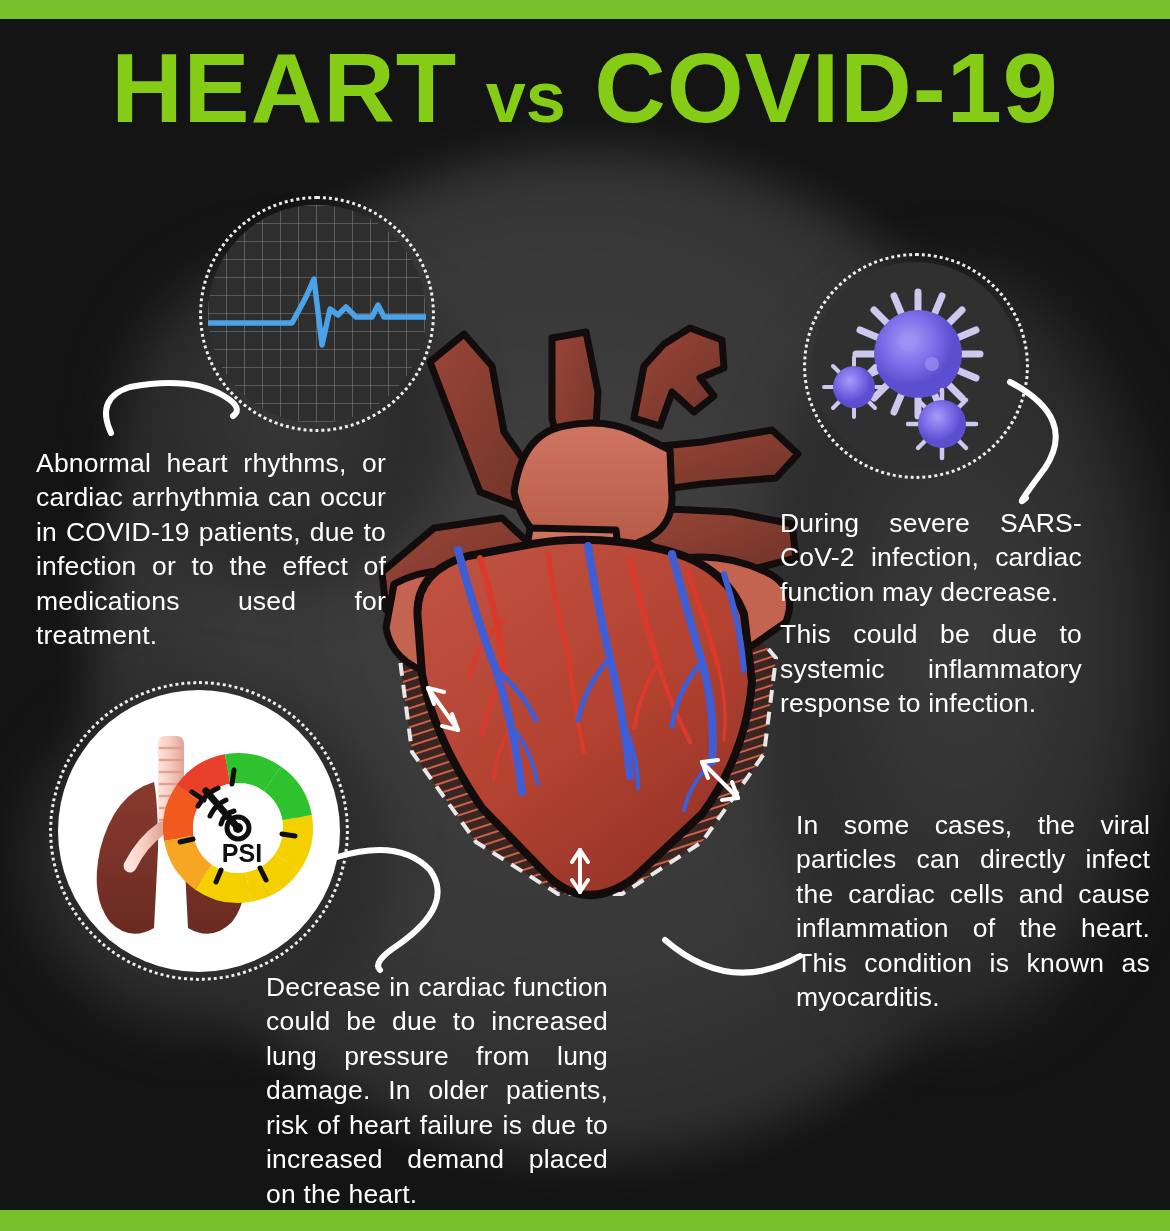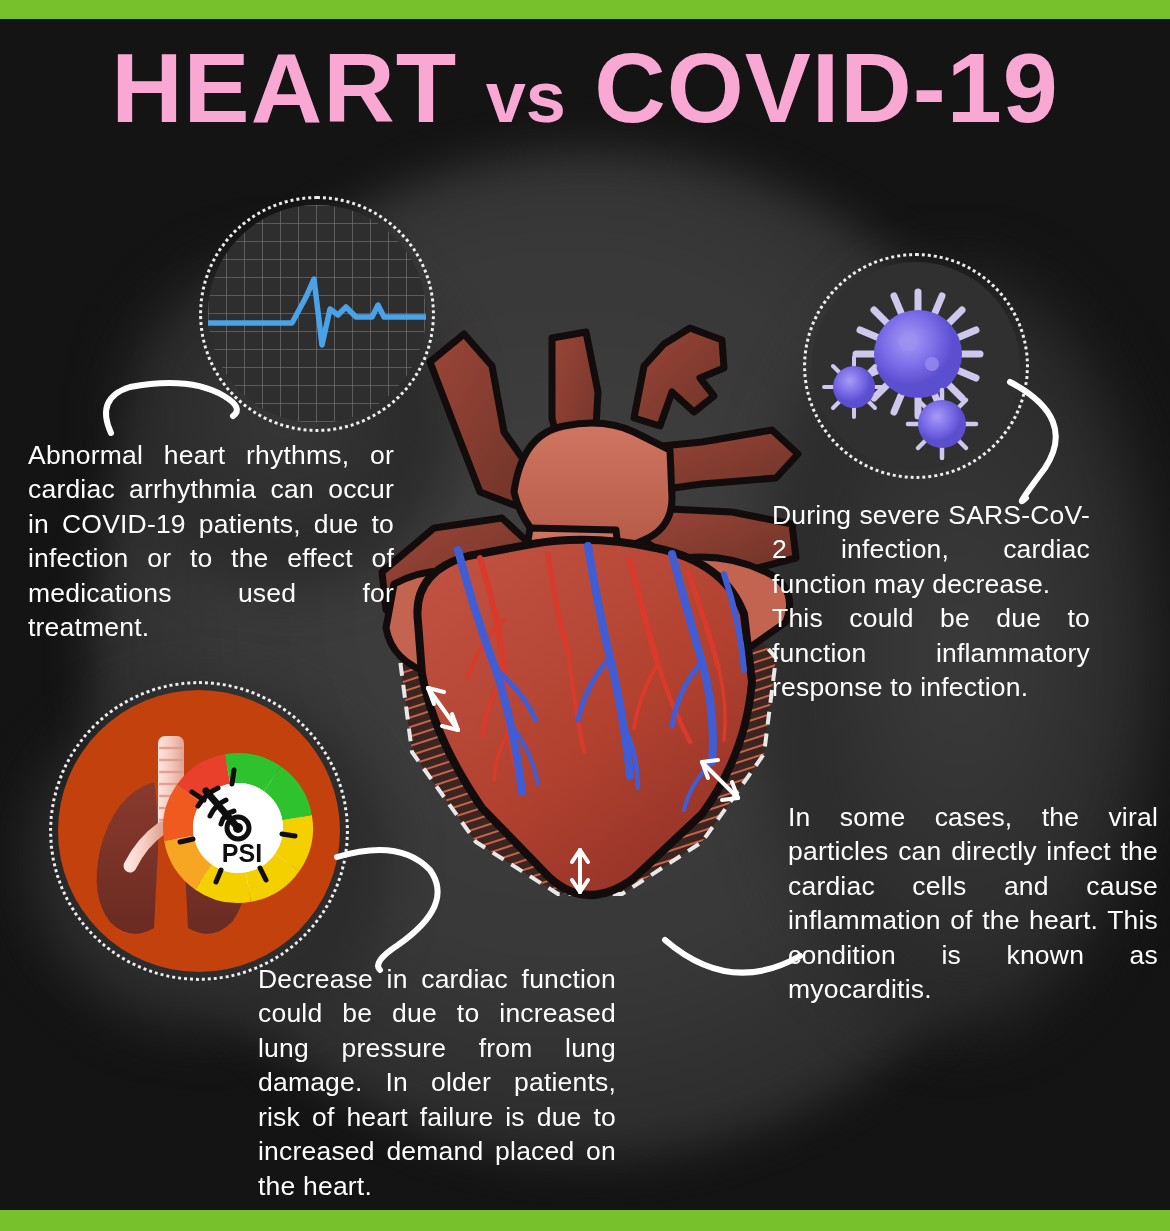--- a/index.html
+++ b/index.html
@@ -41,21 +41,21 @@
   }
   .blob-r{
     left:760px; top:270px; width:400px; height:760px;
     background:radial-gradient(ellipse, #3c3c3c 0%, #2d2d2d 55%, #1a1a1a 100%);
     filter:blur(30px);
   }
   
   .title{
     position:absolute; left:0; top:36px; width:1170px;
     text-align:center;
-    color:#f9a8d4;
+    color:#84cc16;
     font-size:99px;
     font-weight:700;
     letter-spacing:1px;
     line-height:1.05;
     white-space:nowrap;
   }
   .title .vs{ font-size:72px; letter-spacing:0px; }
   
   .badge{
     position:absolute;
@@ -64,33 +64,33 @@
   }
   .badge::after{
     content:"";
     position:absolute; inset:-9px;
     border-radius:50%;
     border:3px dotted #ffffff;
     opacity:.92;
   }
   #badge-ecg{ left:208px; top:205px; width:218px; height:218px; background:#2e2e2e; }
   #badge-virus{ left:812px; top:262px; width:208px; height:208px; background:#303030; }
-  #badge-lungs{ left:58px; top:690px; width:282px; height:282px; background:#c2410c; }
+  #badge-lungs{ left:58px; top:690px; width:282px; height:282px; background:#ffffff; }
   .badge > svg{ position:absolute; left:0; top:0; width:100%; height:100%; }
   
   .callout{
     position:absolute;
     color:#ffffff;
     font-size:26.5px;
     line-height:1.30;
     text-align:justify;
     font-weight:400;
     letter-spacing:.2px;
   }
-  .callout p{ margin:0; }
+  .callout p{ margin:8px; }
   #text-arrhythmia{ left:28px; top:438px; width:366px; }
   #text-sars{ left:772px; top:498px; width:318px; }
   #text-myocarditis{ left:788px; top:800px; width:370px; }
   #text-lungpressure{ left:258px; top:962px; width:358px; }
   
   .connectors{ position:absolute; left:0; top:0; width:1170px; height:1231px; pointer-events:none; }
   
   .heart-layer{ position:absolute; left:372px; top:322px; width:430px; height:640px; }
   .heart-layer svg{ width:100%; height:100%; display:block; }
 </style>
@@ -376,21 +376,21 @@
       <path d="M665,940 Q730,996 800,956"></path>
     </g>
   </svg>
 
   <div class="callout" id="text-arrhythmia">
     <p>Abnormal heart rhythms, or cardiac arrhythmia can occur in COVID-19 patients, due to infection or to the effect of medications used for treatment.</p>
   </div>
 
   <div class="callout" id="text-sars">
     <p>During severe SARS-CoV-2 infection, cardiac function may decrease.</p>
-    <p>This could be due to function inflammatory response to infection.</p>
+    <p>This could be due to systemic inflammatory response to infection.</p>
   </div>
 
   <div class="callout" id="text-myocarditis">
     <p>In some cases, the viral particles can directly infect the cardiac cells and cause inflammation of the heart. This condition is known as myocarditis.</p>
   </div>
 
   <div class="callout" id="text-lungpressure">
     <p>Decrease in cardiac function could be due to increased lung pressure from lung damage. In older patients, risk of heart failure is due to increased demand placed on the heart.</p>
   </div>
 

